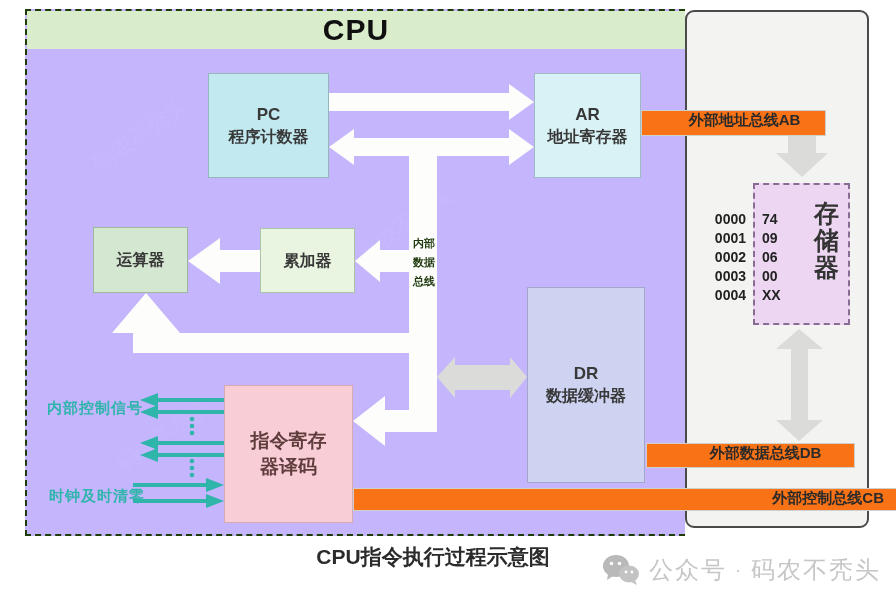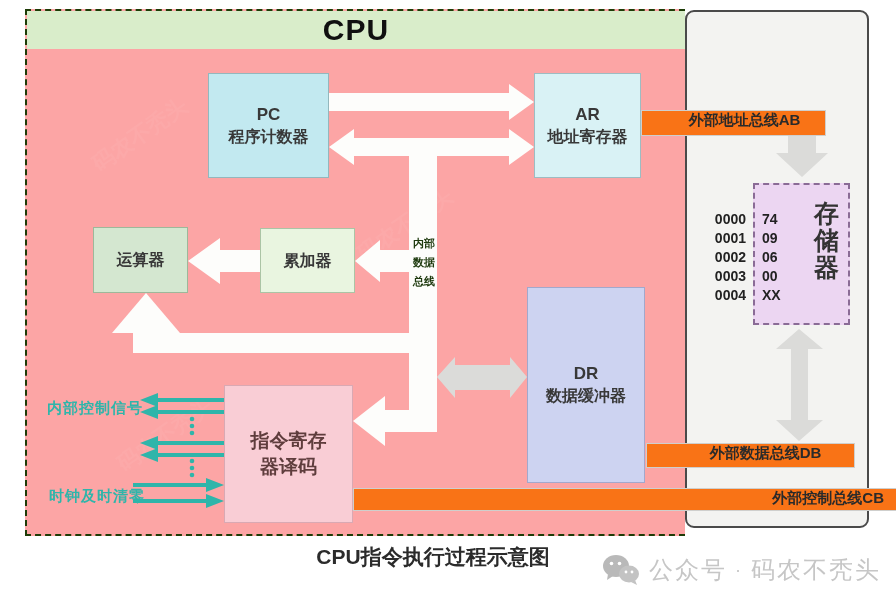--- a/index.html
+++ b/index.html
@@ -1,20 +1,20 @@
 <!DOCTYPE html>
 <html><head>
 <meta charset="utf-8">
 <style>
   html,body{margin:0;padding:0;background:#ffffff;font-family:"Liberation Sans","DejaVu Sans",sans-serif;}
   .stage{position:relative;width:896px;height:594px;background:#ffffff;overflow:hidden;}
 
   
   .cpu-box{position:absolute;left:25px;top:9px;width:660px;height:527px;box-sizing:border-box;
-           background:#fca5a5;border:2px dashed #1d3c07;border-right:none;z-index:0;padding-left:28px;}
+           background:#c4b5fd;border:2px dashed #1d3c07;border-right:none;z-index:0;padding-left:28px;}
   .cpu-header{position:absolute;left:0;top:0;right:0;height:38px;background:#d9edca;
               display:flex;align-items:center;justify-content:center;}
   .cpu-title{font-size:30px;font-weight:bold;color:#101010;letter-spacing:1px;}
 
   
   .outer-panel{position:absolute;left:685px;top:10px;width:184px;height:518px;box-sizing:border-box;
                background:#f3f3f1;border:2px solid #4a4a4a;border-radius:9px;z-index:1;}
 
   
   .overlay{position:absolute;left:0;top:0;width:896px;height:594px;z-index:2;pointer-events:none;}

